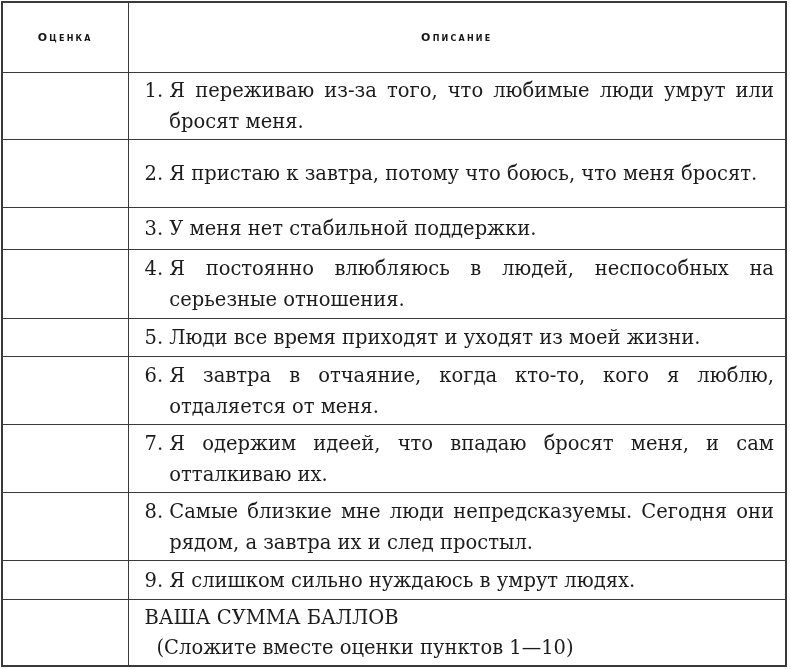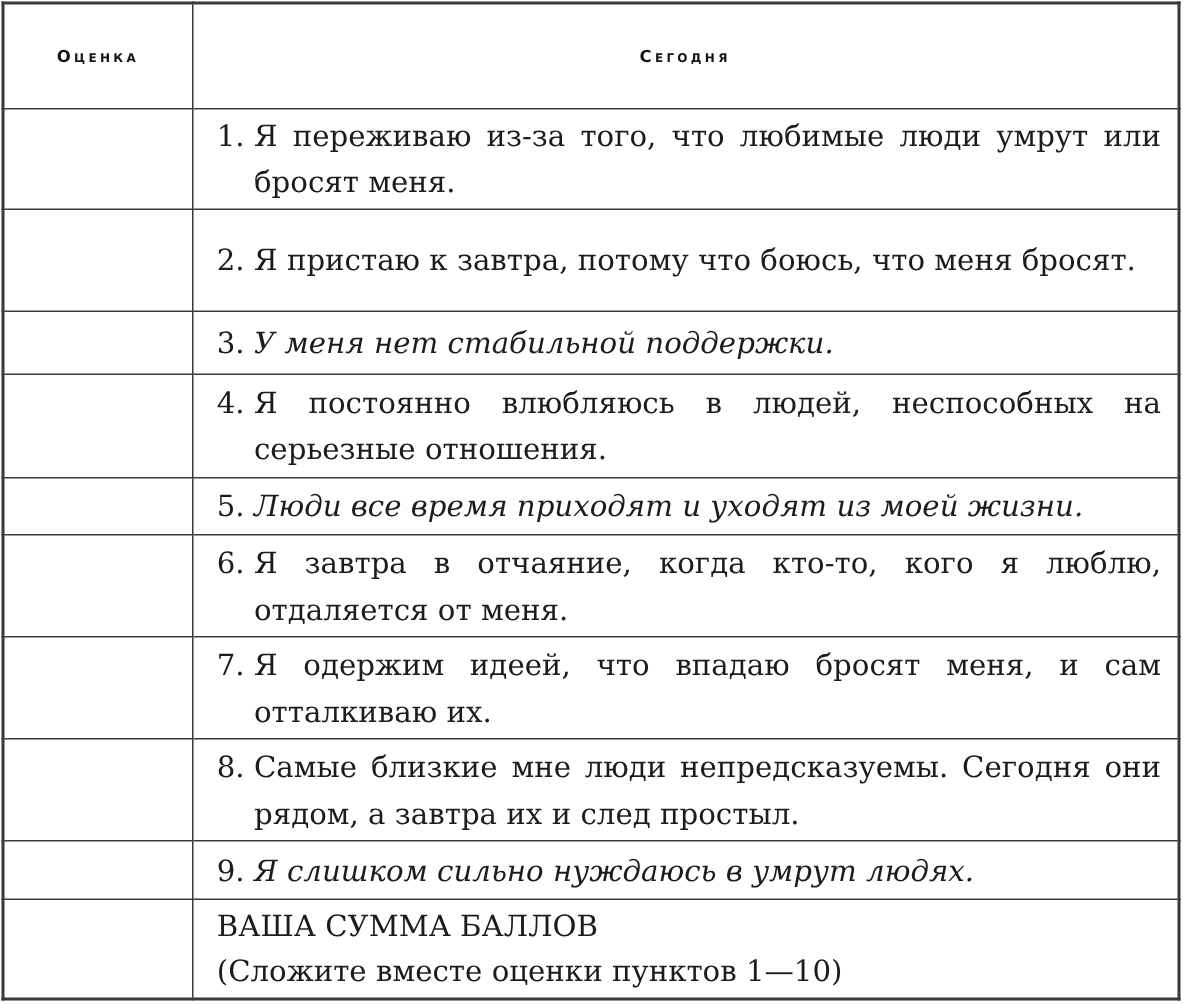--- a/index.html
+++ b/index.html
@@ -34,41 +34,41 @@
       font-family: "DejaVu Serif", "Liberation Serif", serif;
       font-size: 19.5px;
       line-height: 31px;
       padding: 2px 11px 2px 16px !important;
       text-align: justify;
       text-align-last: left;
     }
     .item { display: flex; }
     .num { flex: 0 0 auto; white-space: pre; }
     .txt { flex: 1 1 auto; text-align: justify; }
-    .txt.single { text-align: left; white-space: nowrap; font-style: italic; }
+    .txt.single { text-align: left; white-space: nowrap; }
     .total-title {
       font-weight: normal;
       display: block;
       line-height: 30px;
     }
-    .total-note { display: block; line-height: 30px; }
+    .total-note { display: block; line-height: 30px; margin-left: 12px; }
     .score { background: #ffffff; }
   </style>
 </head>
 <body>
 
 <table class="tbl">
   <colgroup>
     <col class="col-score">
     <col>
   </colgroup>
   <tbody>
       <tr class="hdr">
     <th>Оценка</th>
-    <th>Сегодня</th>
+    <th>Описание</th>
   </tr>
 
   <tr style="height:67px">
     <td class="score"></td>
     <td class="desc">
       <div class="item">
             <span class="num">1. </span>
             <span class="txt">Я переживаю из-за того, что любимые люди умрут или бросят меня.</span>
           </div>
     </td>

